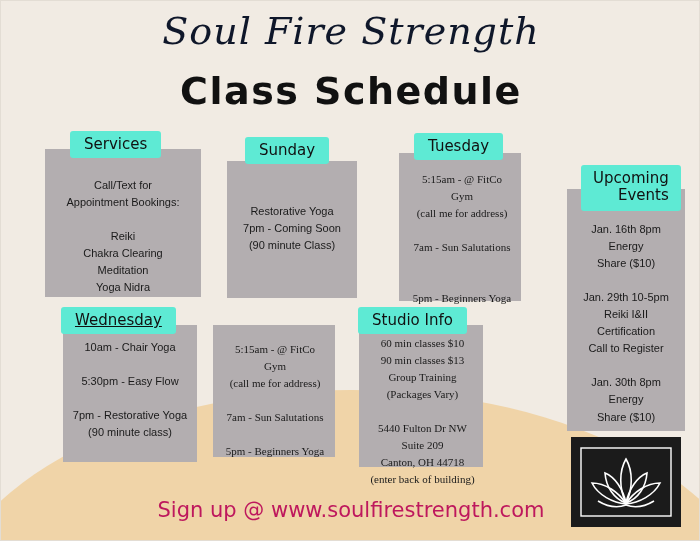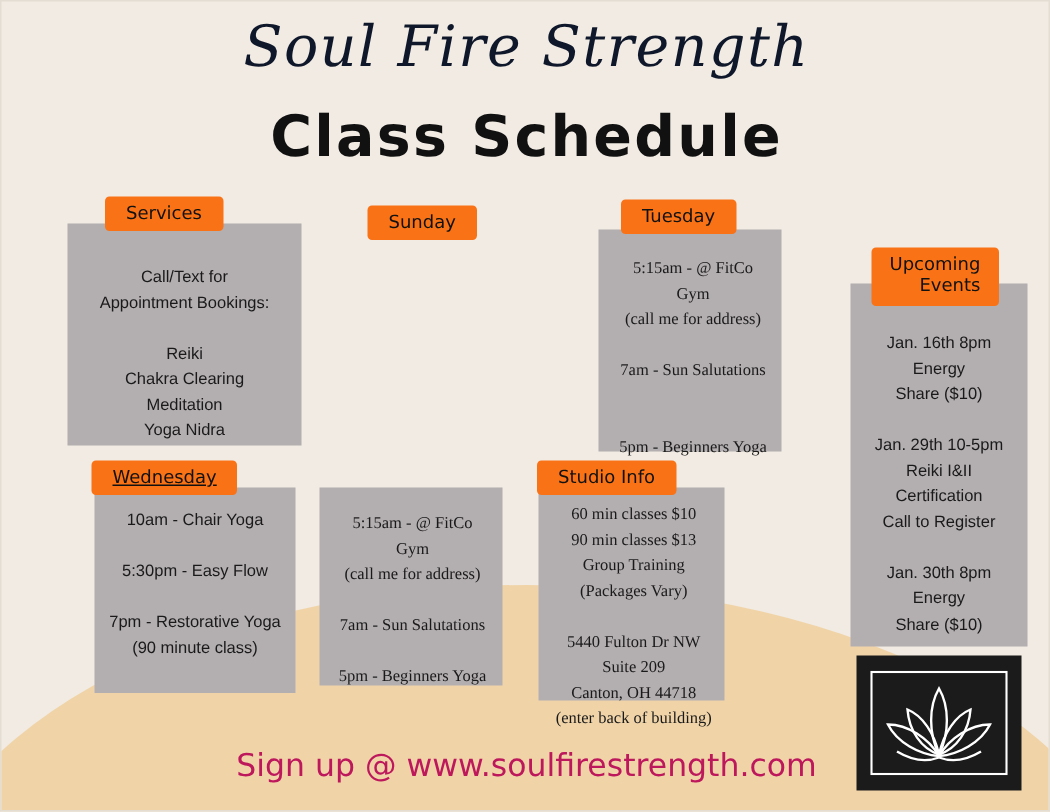--- a/index.html
+++ b/index.html
@@ -62,23 +62,23 @@
     background: #b3aeb0;
     box-sizing: border-box;
     padding: 8px 8px 10px 8px;
     text-align: center;
     color: #1a1a1a;
     font-size: 11px;
     line-height: 1.55;
   }
   .card-head {
     position: absolute;
-    background: #f97316;
+    background: #5eead4;
     color: #111;
-    font-size: 12px;
+    font-size: 15px;
     padding: 4px 14px 5px 14px;
     border-radius: 3px;
     white-space: nowrap;
     font-family: "DejaVu Sans", sans-serif;
   }
   .body-text {
     white-space: pre-line;
   }
   .card.left-align .body-text {
     text-align: center;
@@ -116,20 +116,25 @@
     <div class="body-text">Call/Text for
 Appointment Bookings:
 
 Reiki
 Chakra Clearing
 Meditation
 Yoga Nidra</div>
   </div>
   <div class="card-head" style="left:69px; top:130px;">Services</div>
 
+  <div class="card" style="left:226px; top:160px; width:130px; height:137px; padding-top:42px;">
+    <div class="body-text">Restorative Yoga
+7pm - Coming Soon
+(90 minute Class)</div>
+  </div>
   <div class="card-head" style="left:244px; top:136px;">Sunday</div>
 
   <div class="card left-align" style="left:398px; top:152px; width:122px; height:148px; padding-top:18px; padding-left:12px;">
     <div class="body-text">5:15am - @ FitCo Gym
 (call me for address)
 
 7am - Sun Salutations
 
 
 5pm - Beginners Yoga</div>

